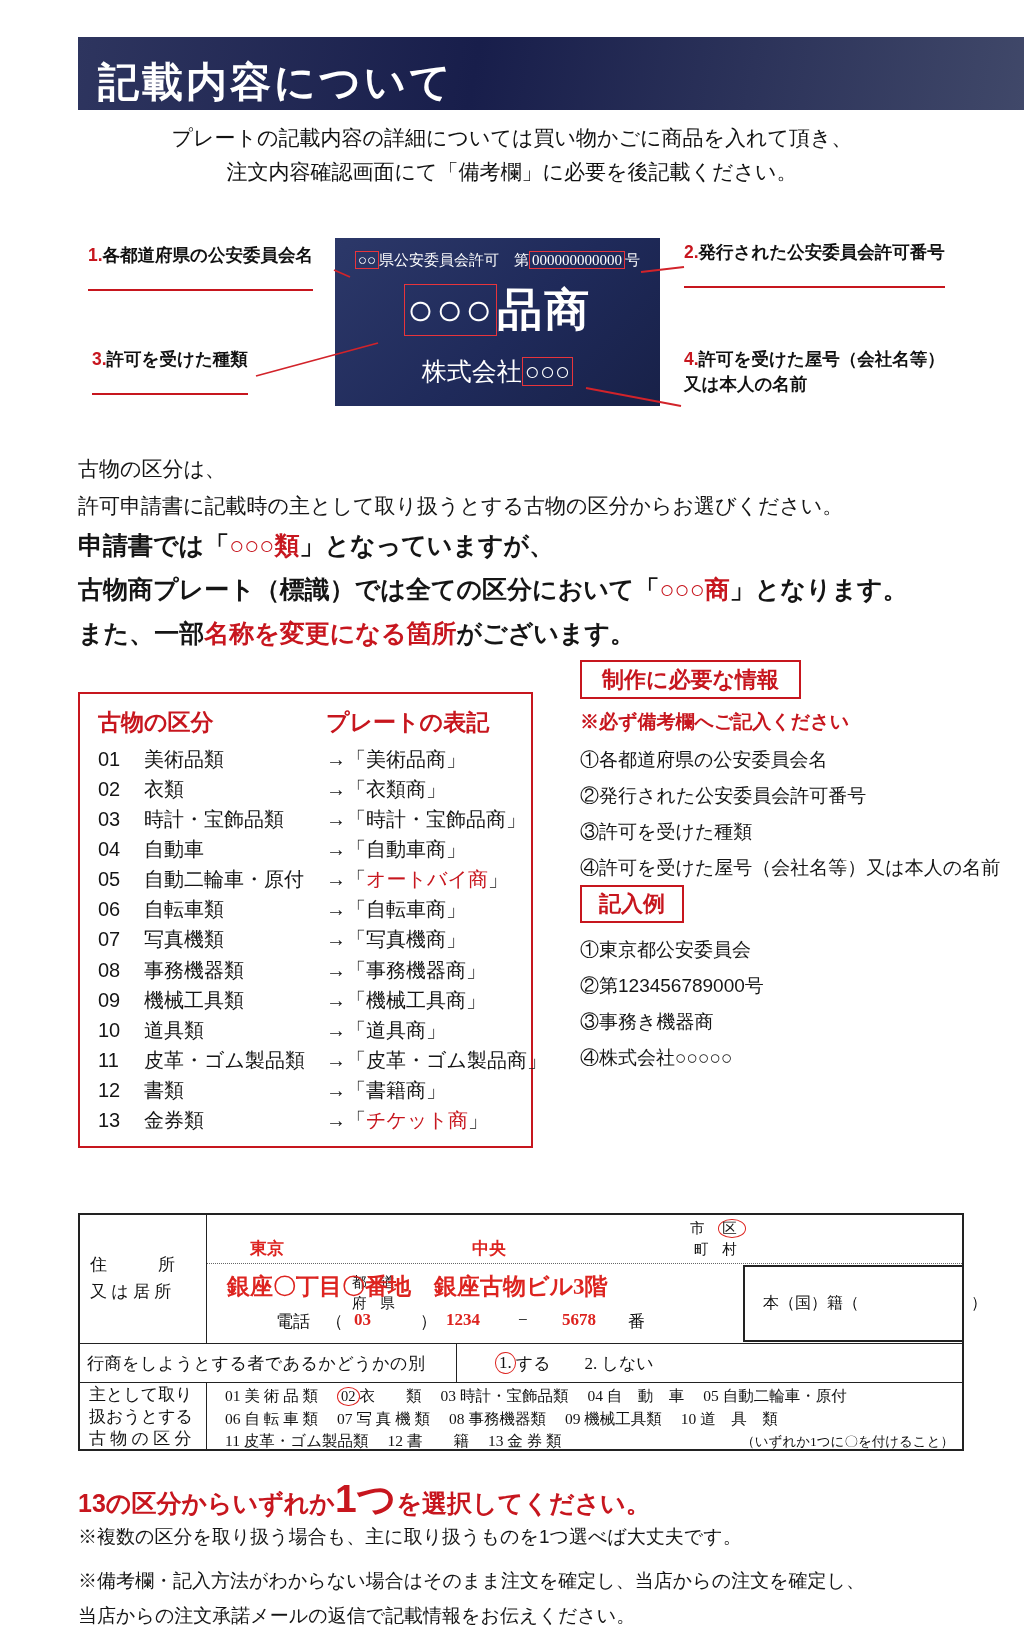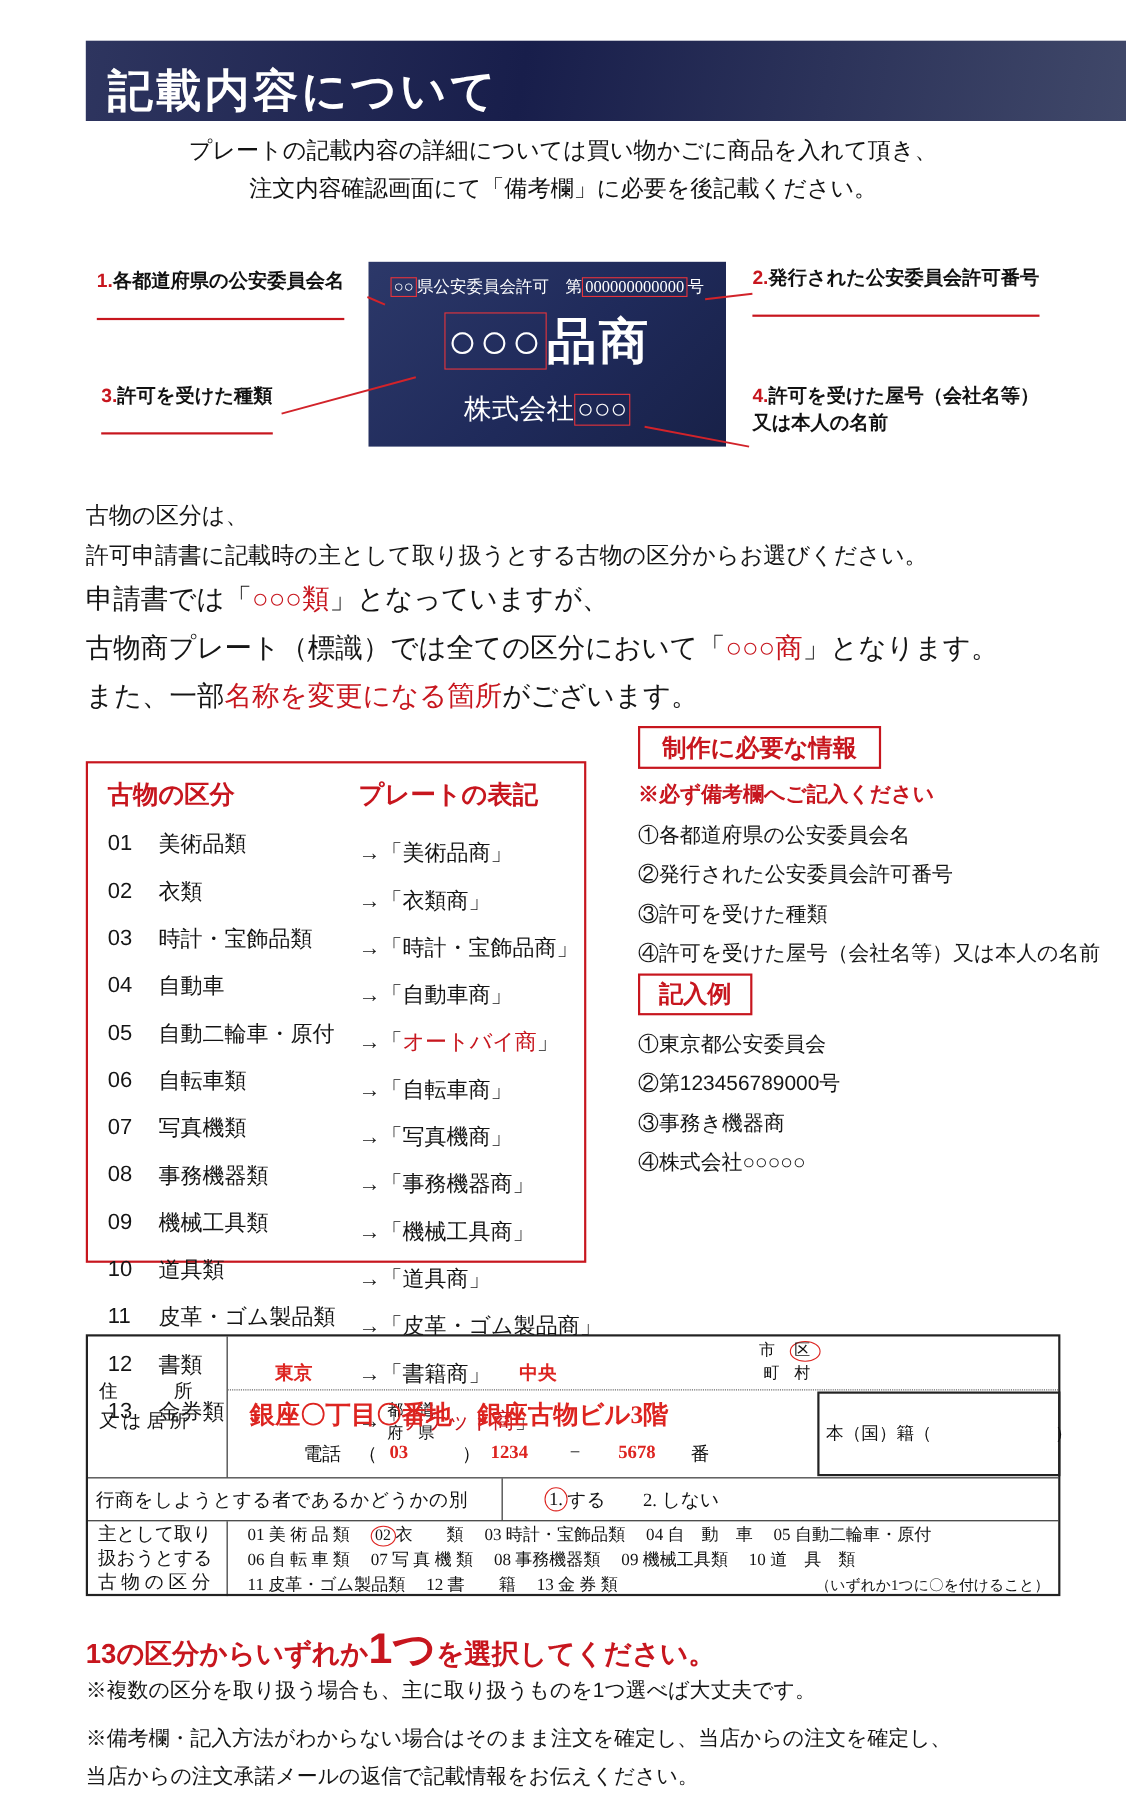--- a/index.html
+++ b/index.html
@@ -31,32 +31,32 @@
     color:#fff; font-family:"Liberation Serif", serif; }
   .plate-line1 { position:absolute; top:13px; width:100%; text-align:center; font-size:15px; white-space:nowrap; }
   .plate-main  { position:absolute; top:42px; width:100%; text-align:center; font-size:45px; font-weight:bold; letter-spacing:2px; white-space:nowrap; }
   .plate-bottom{ position:absolute; top:117px; width:100%; text-align:center; font-size:25px; white-space:nowrap; }
   .rbox { border:1px solid var(--plate-red); padding:0 2px; }
 
   #connectors { position:absolute; left:0; top:0; width:1024px; height:1651px; pointer-events:none; }
 
   
   .para1 { position:absolute; left:78px; top:450px; font-size:21px; line-height:37px; font-weight:500; }
-  .para2 { position:absolute; left:78px; top:523px; font-size:25px; line-height:44px; font-weight:normal; }
+  .para2 { position:absolute; left:78px; top:523px; font-size:25px; line-height:44px; font-weight:bold; }
   .red-t { color:var(--red); }
 
   
   .cat-box { position:absolute; left:78px; top:692px; width:455px; height:456px; border:2px solid var(--red); }
   .cat-h { position:absolute; top:13px; font-size:23px; font-weight:bold; color:var(--red); }
   .cat-h.left { left:18px; } .cat-h.right { left:246px; }
   .cat-rows { position:absolute; left:18px; right:6px; top:52px; bottom:12px;
     display:flex; flex-direction:column; justify-content:space-between; }
   .cat-row { display:grid; grid-template-columns:46px 182px auto; align-items:center;
     font-size:20px; font-weight:500; white-space:nowrap; }
-  .cat-plate { font-weight:500;margin-top:16px; }
+  .cat-plate { font-weight:500; }
   .cat-plate .pname.red { color:var(--red); }
 
   
   .info-title { position:absolute; left:580px; top:660px; width:221px; height:39px; border:2px solid var(--red);
     display:flex; align-items:center; justify-content:center; font-size:22px; font-weight:bold; color:var(--red); }
   .info-note { position:absolute; left:580px; top:709px; font-size:19px; font-weight:bold; color:var(--red); }
   .info-items { position:absolute; left:580px; top:742px; font-size:19px; font-weight:500; }
   .info-items div, .example-items div { line-height:36px; }
   .example-title { position:absolute; left:580px; top:885px; width:104px; height:38px; border:2px solid var(--red);
     display:flex; align-items:center; justify-content:center; font-size:22px; font-weight:bold; color:var(--red); }
@@ -75,21 +75,21 @@
   #f-pref-unit  { left:272px; top:17px;margin-top:40px; }
   #f-city-value { left:392px; top:22px; }
   #f-city-unit  { left:610px; top:3px; }
   .f-dotted { position:absolute; left:127px; right:0; top:48px; border-top:1.5px dotted #666; }
   #f-street { position:absolute; left:147px; top:56px; font-size:23px; }
   .f-tel { position:absolute; left:0; top:95px; width:100%; }
   .f-tel span { position:absolute; white-space:nowrap; }
   #tel-label{left:196px;} #tel-open{left:246px;} #tel-area{left:274px;} #tel-close{left:340px;}
   #tel-no1{left:366px;} #tel-dash{left:438px;} #tel-no2{left:482px;} #tel-unit{left:548px;}
   .f-honseki { position:absolute; left:663px; top:50px; width:221px; height:77px; border:2px solid #222;
-    display:flex; align-items:center; padding-left:6px; font-size:16px; white-space:nowrap; }
+    display:flex; align-items:center; padding-left:18px; font-size:16px; white-space:nowrap; }
   .f-rowB { position:absolute; left:0; top:128px; width:100%; height:39px; border-top:1px solid #222; }
   .f-rowB-label { position:absolute; left:0; top:0; width:377px; height:100%; border-right:1px solid #222;
     display:flex; align-items:center; padding-left:7px; letter-spacing:0.5px; white-space:nowrap; }
   .f-rowB-opts { position:absolute; left:415px; top:0; height:100%; display:flex; align-items:center; white-space:nowrap; }
   .f-rowB-opts .gap { display:inline-block; width:34px; }
   .f-rowC { position:absolute; left:0; top:167px; width:100%; height:69px; border-top:1px solid #222; }
   .f-rowC-label { position:absolute; left:0; top:0; width:127px; height:100%; border-right:1px solid #222;
     padding:1px 9px; line-height:22px; white-space:nowrap; }
   .k-lines { position:absolute; left:145px; right:8px; top:2px; }
   .k-line { display:flex; gap:19px; line-height:22.5px; font-size:15.5px; white-space:nowrap; align-items:baseline; }

